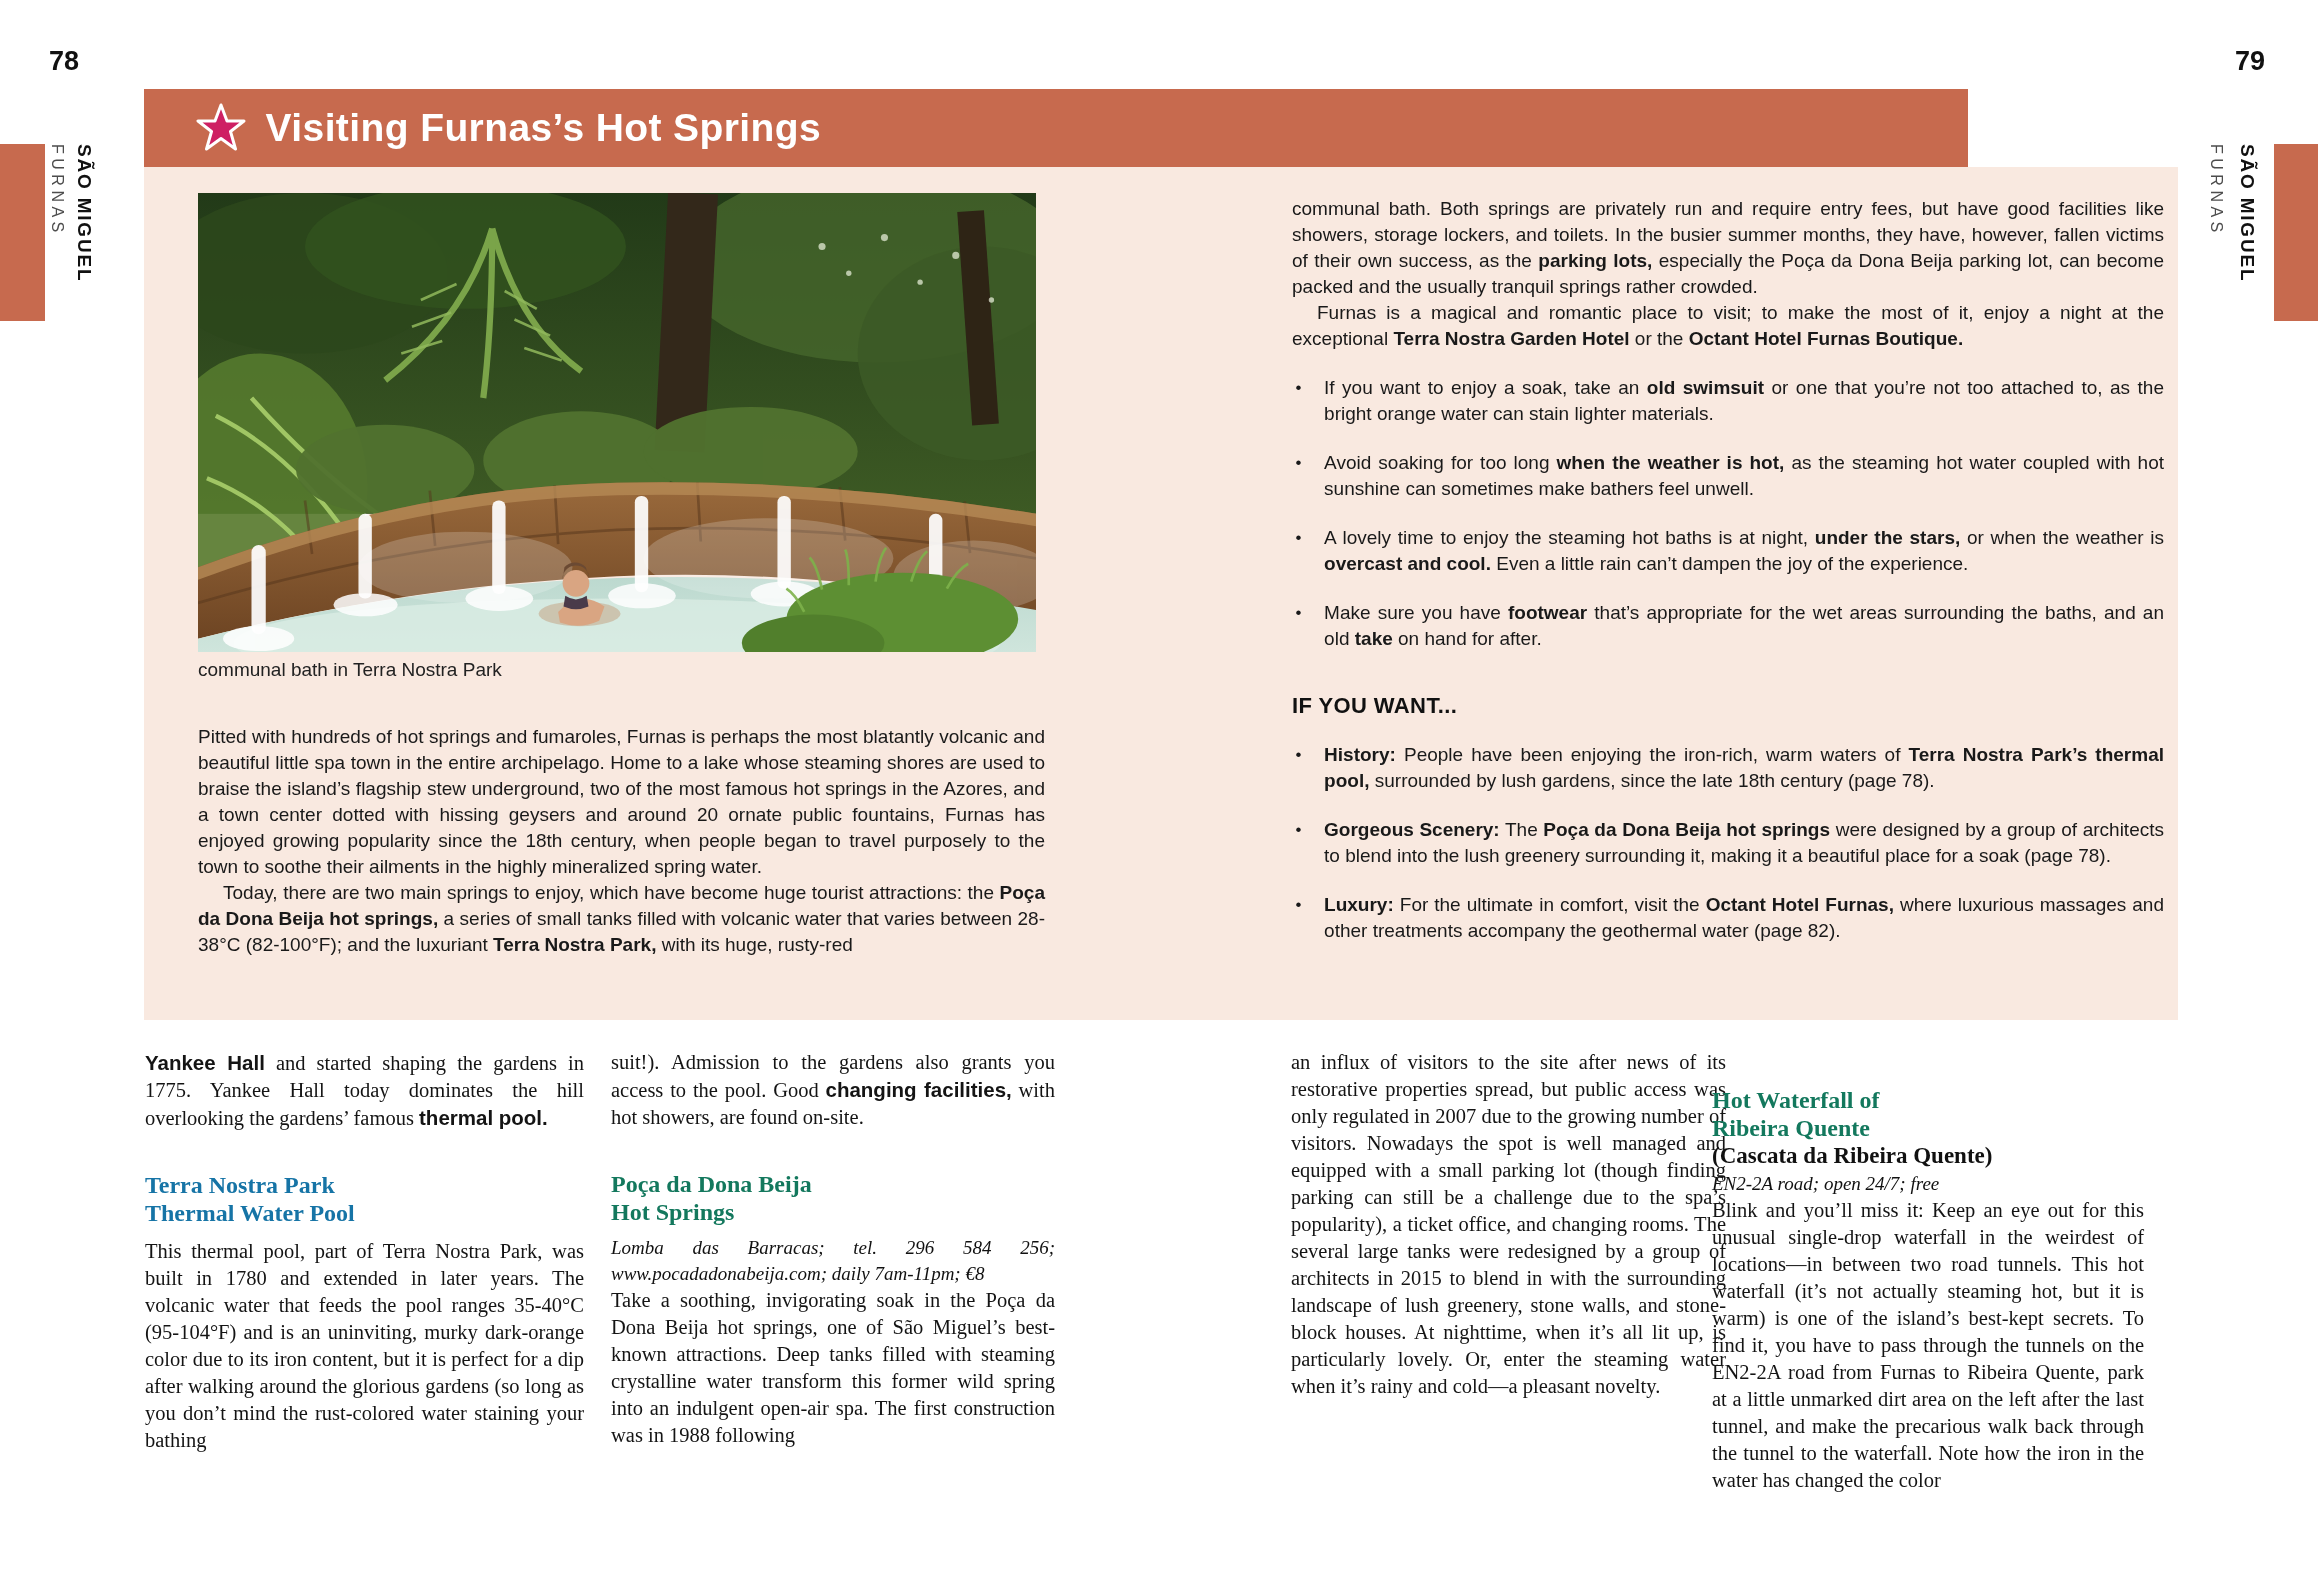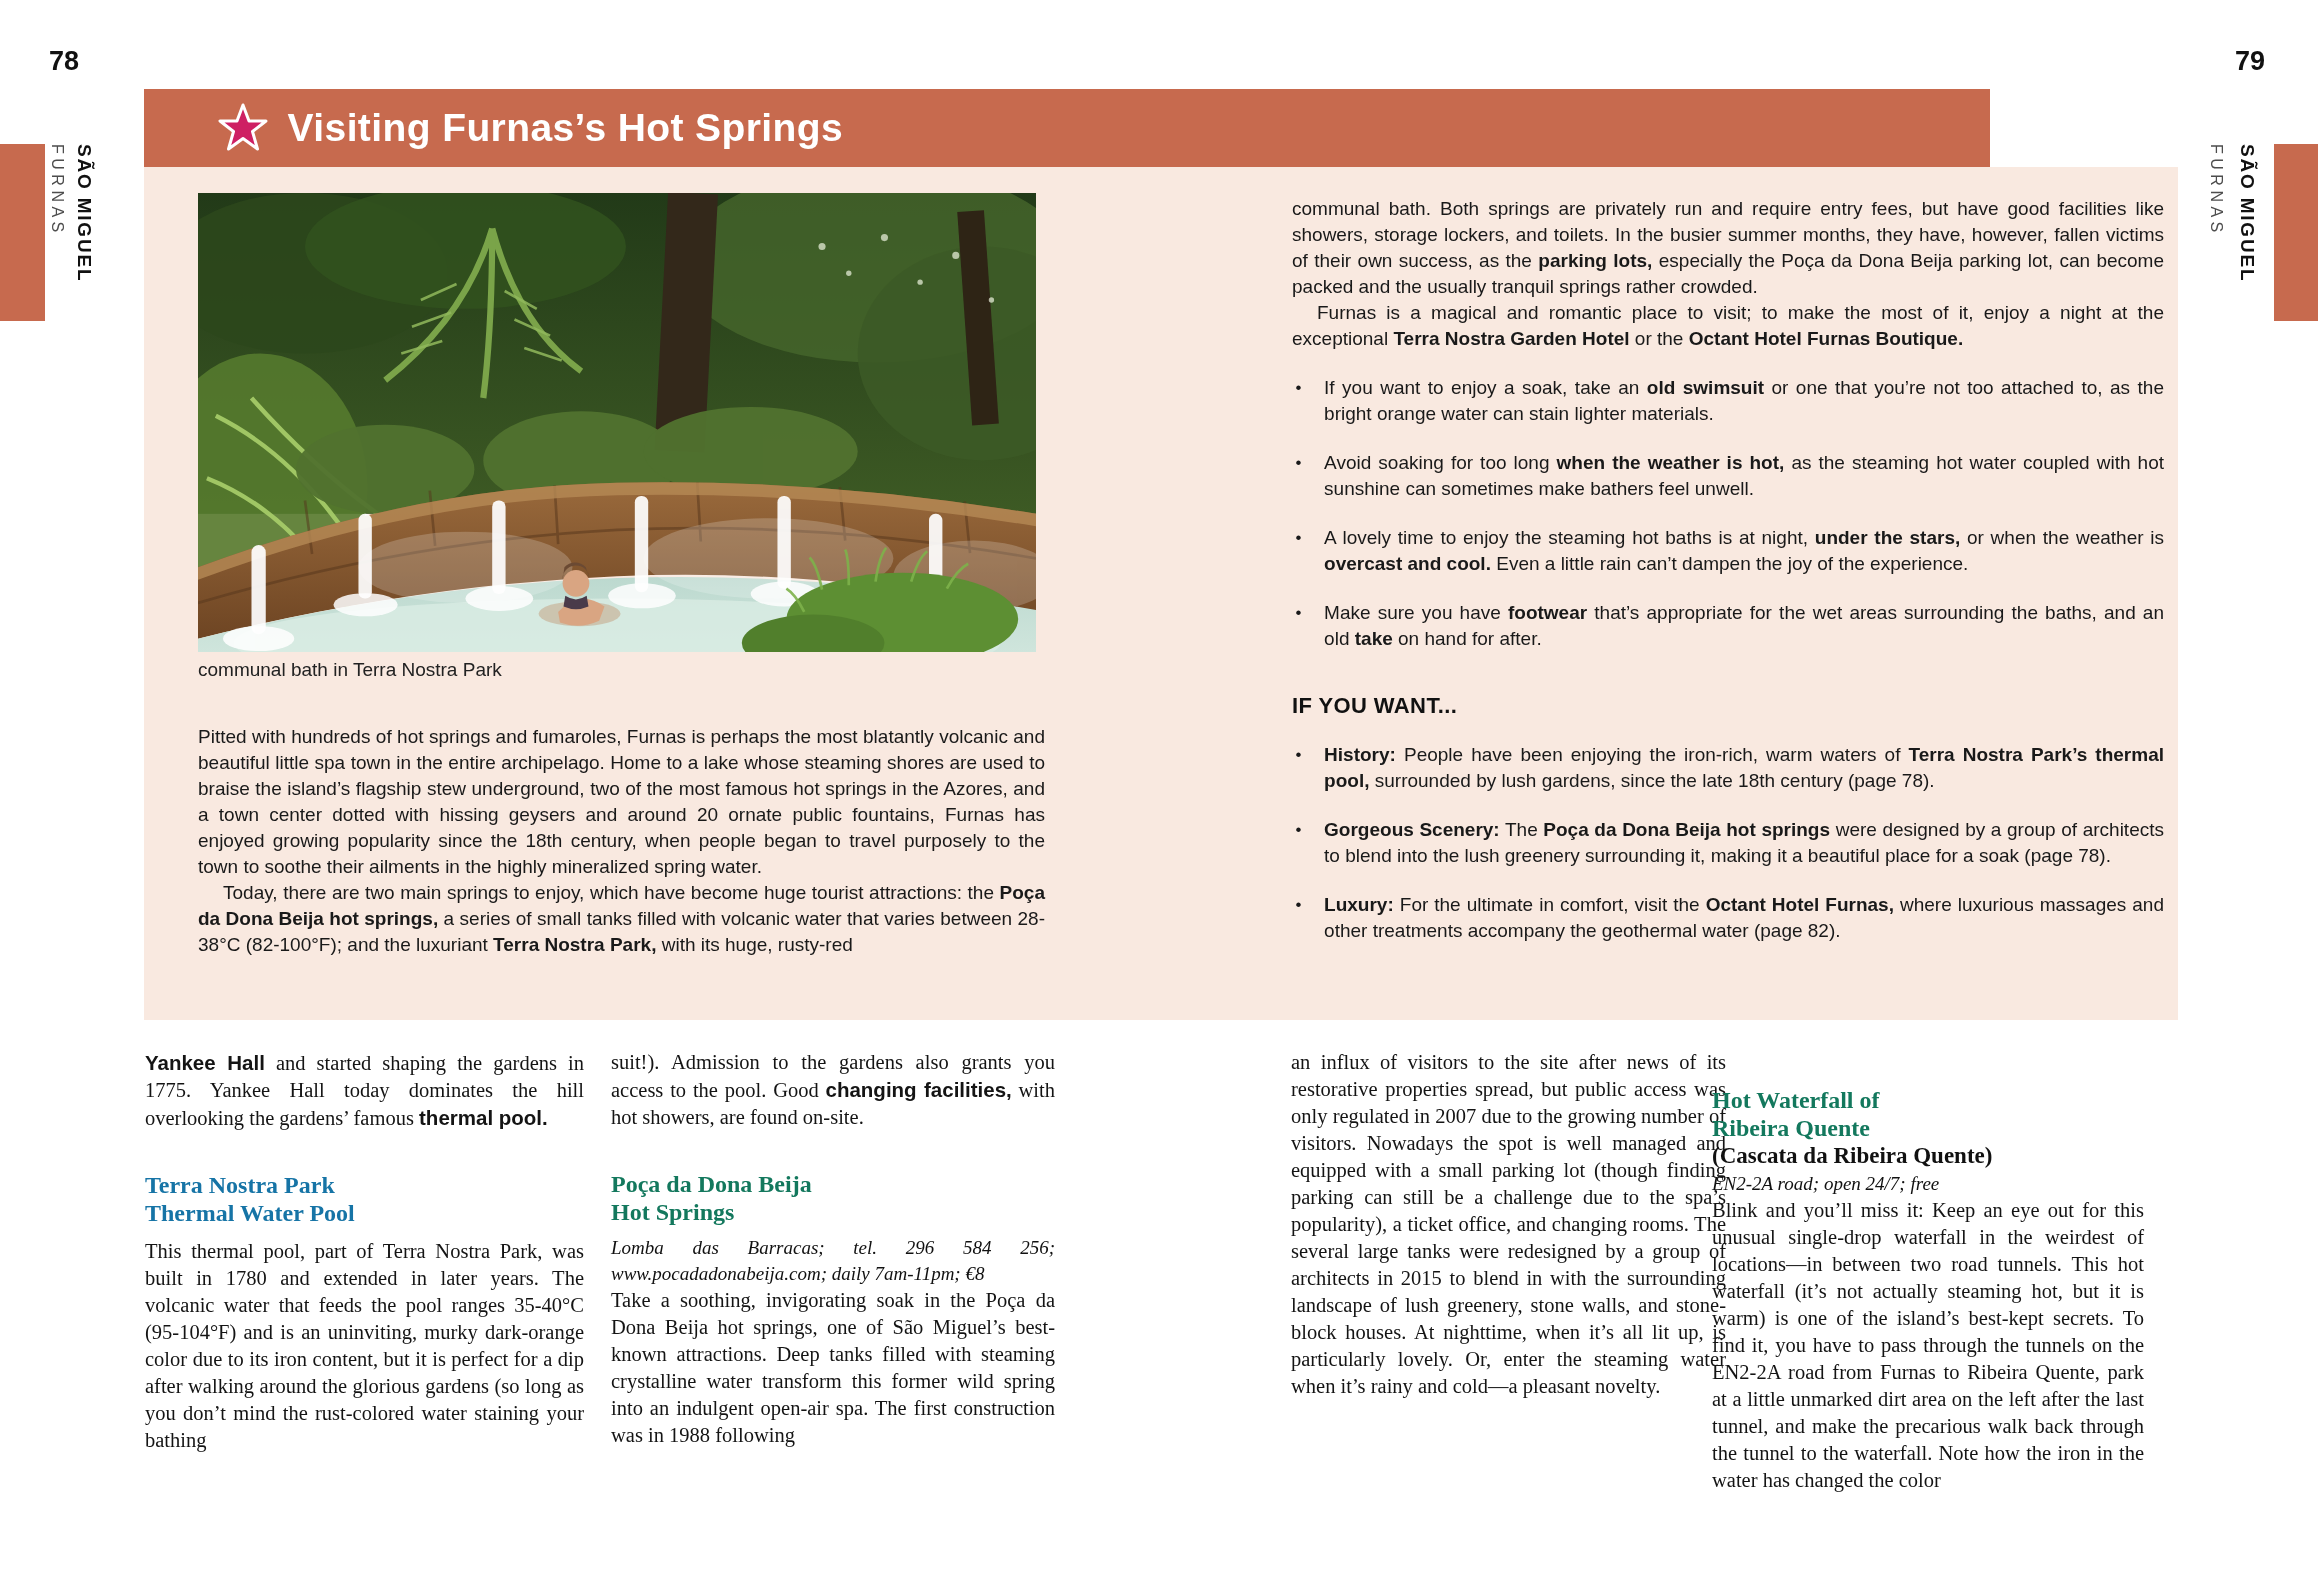--- a/index.html
+++ b/index.html
@@ -20,21 +20,21 @@
   .vlabel.l-section{left:48px;}
   .vlabel.r-region{left:2236px;}
   .vlabel.r-section{left:2207px;}
 
   
   .kicker-bar{position:absolute;left:144px;top:53px;width:2034px;height:37px;
               background:var(--banner_yellow);display:flex;align-items:center;}
   .kicker{margin-left:62px;color:#fff;font-size:18px;letter-spacing:3.6px;font-weight:400;}
   .kicker b{font-weight:700;letter-spacing:2.7px;}
   .title-bar{position:absolute;left:144px;top:89px;width:1824px;height:78px;
-             background:var(--banner_red);display:flex;align-items:center;padding-left:22px;}
+             background:var(--banner_red);display:flex;align-items:center;}
   .star-wrap{margin-left:52px;width:50px;height:50px;flex:0 0 auto;}
   .feature-title{margin-left:19.6px;color:#ffffff;font-size:39px;font-weight:700;letter-spacing:0.4px;}
 
   
   .feature-box{position:absolute;left:144px;top:167px;width:2034px;height:853px;
                background:var(--box_pink);}
   .photo{position:absolute;left:54px;top:26px;width:838px;height:459px;}
   .caption{position:absolute;left:54px;top:486px;width:838px;font-size:19px;color:#222;margin-top:6px;}
   .intro{position:absolute;left:54px;top:557px;width:847px;}
   .cont{position:absolute;left:1148px;top:29px;width:872px;}

